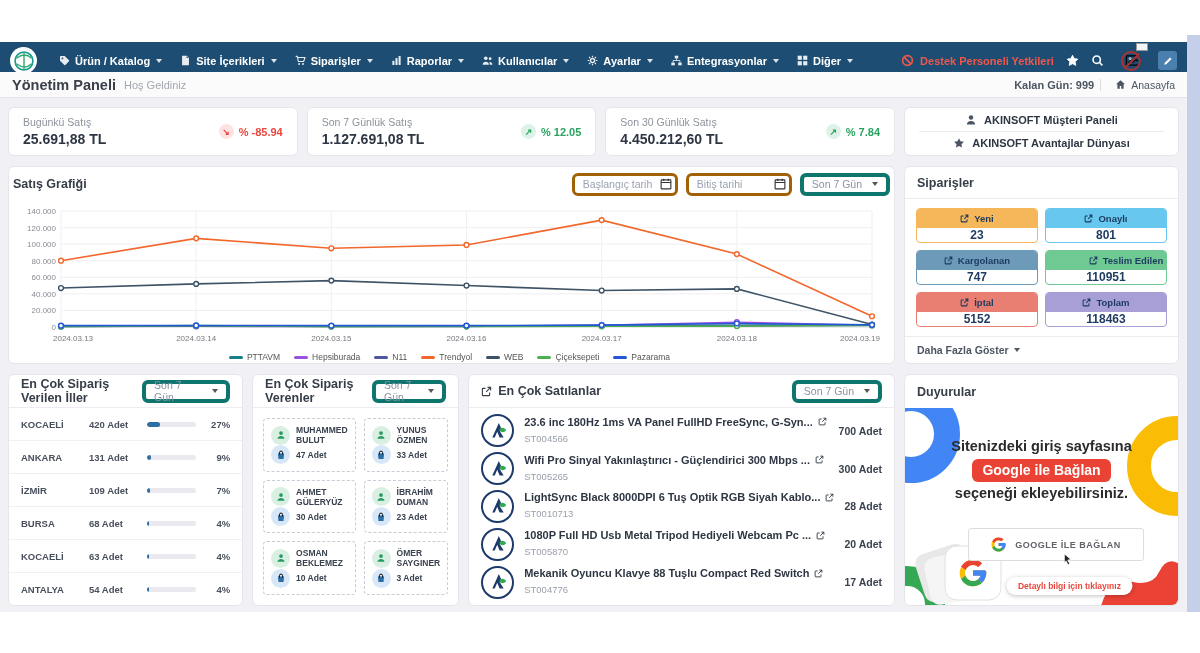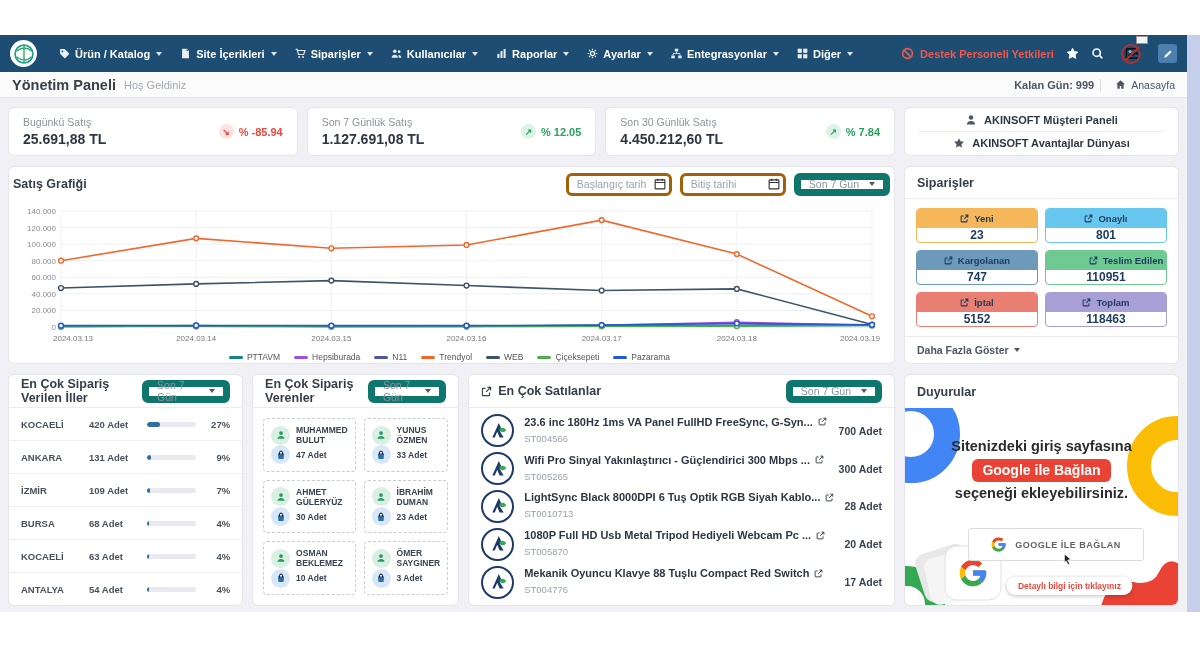--- a/index.html
+++ b/index.html
@@ -1,20 +1,20 @@
 <!DOCTYPE html>
 <html><head>
 <meta charset="utf-8">
 <style>
   * { margin:0; padding:0; box-sizing:border-box; }
   html,body { width:1200px; height:653px; background:#fff; font-family:"Liberation Sans",sans-serif; }
   .stage { position:relative; width:1200px; height:653px; background:#fff; overflow:hidden; }
 
   
-  .navbar { position:absolute; top:35px; left:0; width:1187px; height:37px; background:#1d4d73;
+  .navbar { position:absolute; top:42px; left:0; width:1187px; height:37px; background:#1d4d73;
             display:flex; align-items:center; padding:0 10px; }
   .brand { width:27px; height:27px; border-radius:50%; background:#fff; display:flex; align-items:center; justify-content:center; margin-right:14px; flex:0 0 auto; }
   .menu { display:flex; align-items:center; gap:2px; }
   .mitem { display:flex; align-items:center; gap:5px; color:#fff; font-size:11px; font-weight:bold; padding:0 8px; height:37px; cursor:pointer; white-space:nowrap; }
   .mitem svg { width:11px; height:11px; fill:#fff; opacity:.9; }
   .caret { width:0; height:0; border-left:3.5px solid transparent; border-right:3.5px solid transparent; border-top:4px solid rgba(255,255,255,.85); margin-left:1px; }
   .support { display:flex; align-items:center; gap:6px; color:#f1574b; font-size:11px; font-weight:bold; margin-left:40px; cursor:pointer; white-space:nowrap; }
   .support svg { width:13px; height:13px; stroke:#f1574b; fill:none; }
   .nav-ico { margin-left:12px; cursor:pointer; display:flex; align-items:center; }
   .nav-ico svg { width:13px; height:13px; fill:#fff; stroke:#fff; }
@@ -57,21 +57,21 @@
 
   .qlinks { height:49px; display:flex; flex-direction:column; justify-content:center; padding:0 14px; }
   .qlink { display:flex; align-items:center; justify-content:center; gap:7px; font-size:11px; font-weight:bold; color:#2e3643; height:22px; cursor:pointer; }
   .qlink svg { width:12px; height:12px; fill:none; stroke:#4c5562; stroke-width:1.4; }
   .qdiv { height:1px; background:#ececf0; }
 
   
   .phead { height:33px; display:flex; align-items:center; padding:0 12px; border-bottom:1px solid #ececf0; }
   .ptitle { font-size:12.5px; font-weight:bold; color:#363d48; display:flex; align-items:center; gap:6px; }
   .ptitle svg { width:11px; height:11px; stroke:#363d48; fill:none; stroke-width:1.6; }
-  .sel { margin-left:auto; height:23px; min-width:88px; border:7px solid #0f766e; border-radius:6px; background:#fff;
+  .sel { margin-left:auto; height:23px; min-width:88px; border:4px solid #0f766e; border-radius:6px; background:#fff;
          display:flex; align-items:center; justify-content:space-between; padding:0 8px; font-size:10.5px; color:#8a93a2; cursor:pointer; gap:10px; }
   .sel .caret2 { width:0; height:0; border-left:3.5px solid transparent; border-right:3.5px solid transparent; border-top:4px solid #555; }
   .dinput { position:relative; width:106px; height:23px; margin-left:8px; }
   .dinput input { width:100%; height:100%; border:3px solid #a16207; border-radius:6px; padding:0 22px 0 8px; font-size:10.5px; color:#6a7280; font-family:inherit; }
   .dinput input::placeholder { color:#9aa2b0; }
   .dinput svg { position:absolute; right:6px; top:5px; width:12px; height:12px; stroke:#333; fill:none; stroke-width:1.5; }
 
   
   .chart-card { height:198px; position:relative; }
   .chart-head { height:34px; display:flex; align-items:center; padding:0 4px; }
@@ -263,30 +263,30 @@
         </div>
       <div class="mitem">
           <svg>
             <use href="#i-cart"></use>
           </svg>
           <span>Siparişler</span>
           <span class="caret"></span>
         </div>
       <div class="mitem">
           <svg>
-            <use href="#i-users"></use>
-          </svg>
-          <span>Kullanıcılar</span>
+            <use href="#i-chart"></use>
+          </svg>
+          <span>Raporlar</span>
           <span class="caret"></span>
         </div>
       <div class="mitem">
           <svg>
-            <use href="#i-chart"></use>
-          </svg>
-          <span>Raporlar</span>
+            <use href="#i-users"></use>
+          </svg>
+          <span>Kullanıcılar</span>
           <span class="caret"></span>
         </div>
       <div class="mitem">
           <svg>
             <use href="#i-gear"></use>
           </svg>
           <span>Ayarlar</span>
           <span class="caret"></span>
         </div>
       <div class="mitem">

